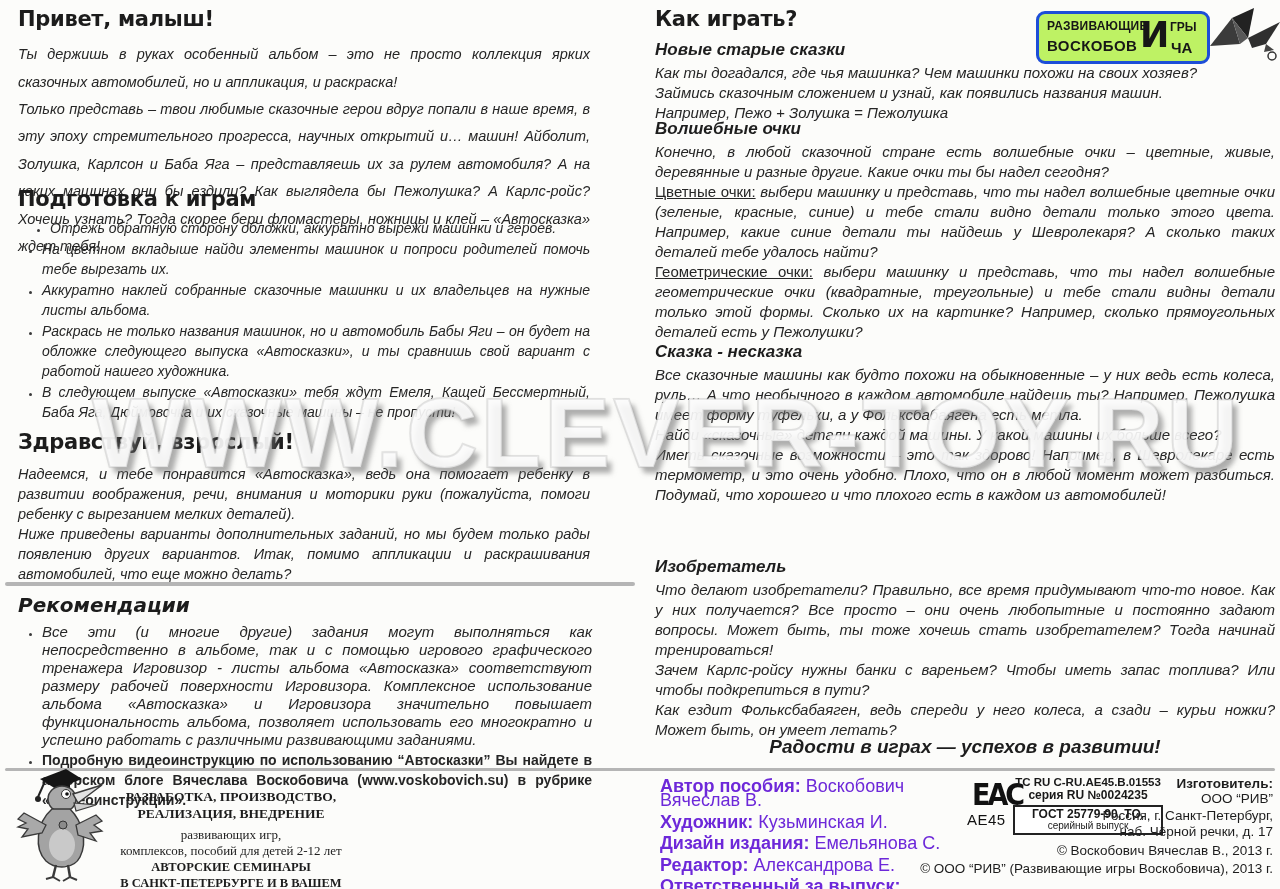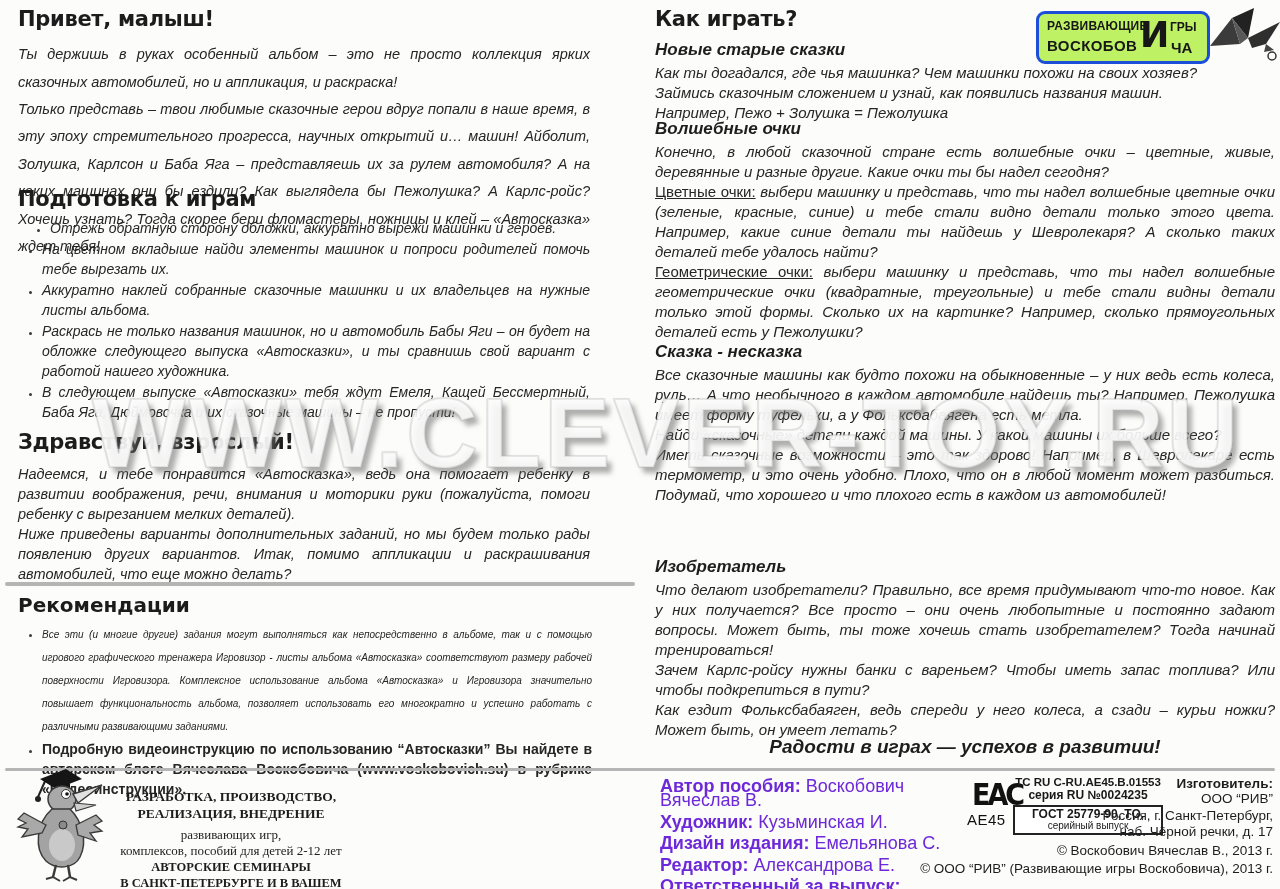--- a/index.html
+++ b/index.html
@@ -2,21 +2,21 @@
 <html lang="ru"><head>
 <meta charset="utf-8">
 <style>
   html,body{margin:0;padding:0;background:#e9e9e9;}
   .page{position:relative;width:1280px;height:889px;background:#fcfcfa;overflow:hidden;
         font-family:"Liberation Sans",sans-serif;color:#262626;}
   .abs{position:absolute;}
   h1.head{margin:0 0 10px 0;font-family:"DejaVu Sans",sans-serif;font-weight:bold;
           font-size:21px;line-height:1.1;letter-spacing:-0.3px;color:#1c1c1c;font-style:normal;}
   h2.reco-head{margin:0 0 6px 0;font-family:"DejaVu Sans",sans-serif;font-weight:bold;
-          font-size:20px;color:#1c1c1c;}
+          font-style:italic;font-size:20px;color:#1c1c1c;}
   h3.sub{margin:0 0 3px 0;font-weight:bold;font-style:italic;font-size:17px;color:#1e1e1e;}
   .body{font-style:italic;text-align:justify;margin:0;color:#262626;}
   .l-hello{font-size:14.5px;line-height:27.4px;}
   .l-20{font-size:14.5px;line-height:20px;}
   .r-20{font-size:15px;line-height:20px;}
   .nojust{text-align:left;}
   ul.dots{margin:0;padding-left:24px;list-style:disc;}
   ul.dots li{margin:0 0 1px 0;}
   ul.dots li::marker{color:#3a3a3a;font-size:11px;}
   .lead{font-style:normal;text-decoration:underline;}
@@ -53,21 +53,21 @@
   .cert-l2{font-weight:bold;font-size:12px;line-height:13px;}
   .gost-box{margin-top:3px;border:2px solid #222;padding:1px 2px 2px 2px;background:#fff;}
   .gost-l1{font-weight:bold;font-size:12px;line-height:13px;white-space:nowrap;}
   .gost-l2{font-size:10px;line-height:10px;}
   .manu{position:absolute;right:7px;top:776px;width:300px;text-align:right;color:#1d1d1d;}
   .manu-label{font-weight:bold;font-size:13.5px;line-height:15px;}
   .manu-line{font-size:13.5px;line-height:16.5px;}
   .copy{position:absolute;right:7px;top:841px;width:460px;text-align:right;color:#1d1d1d;}
   .copy-line{font-size:13.5px;line-height:16px;margin-top:2px;}
   .b-bold{font-style:normal;font-weight:bold;font-size:14px;line-height:20px;}
-  .b-ital{font-size:10px;line-height:23px;}
+  .b-ital{font-size:15px;line-height:18px;}
 </style>
 </head>
 <body>
 
 <div class="page">
 
   <div class="watermark">WWW.CLEVER-TOY.RU</div>
 
   <section class="abs" style="left:18px;top:8px;width:572px;">
     <h1 class="head">Привет, малыш!</h1>

